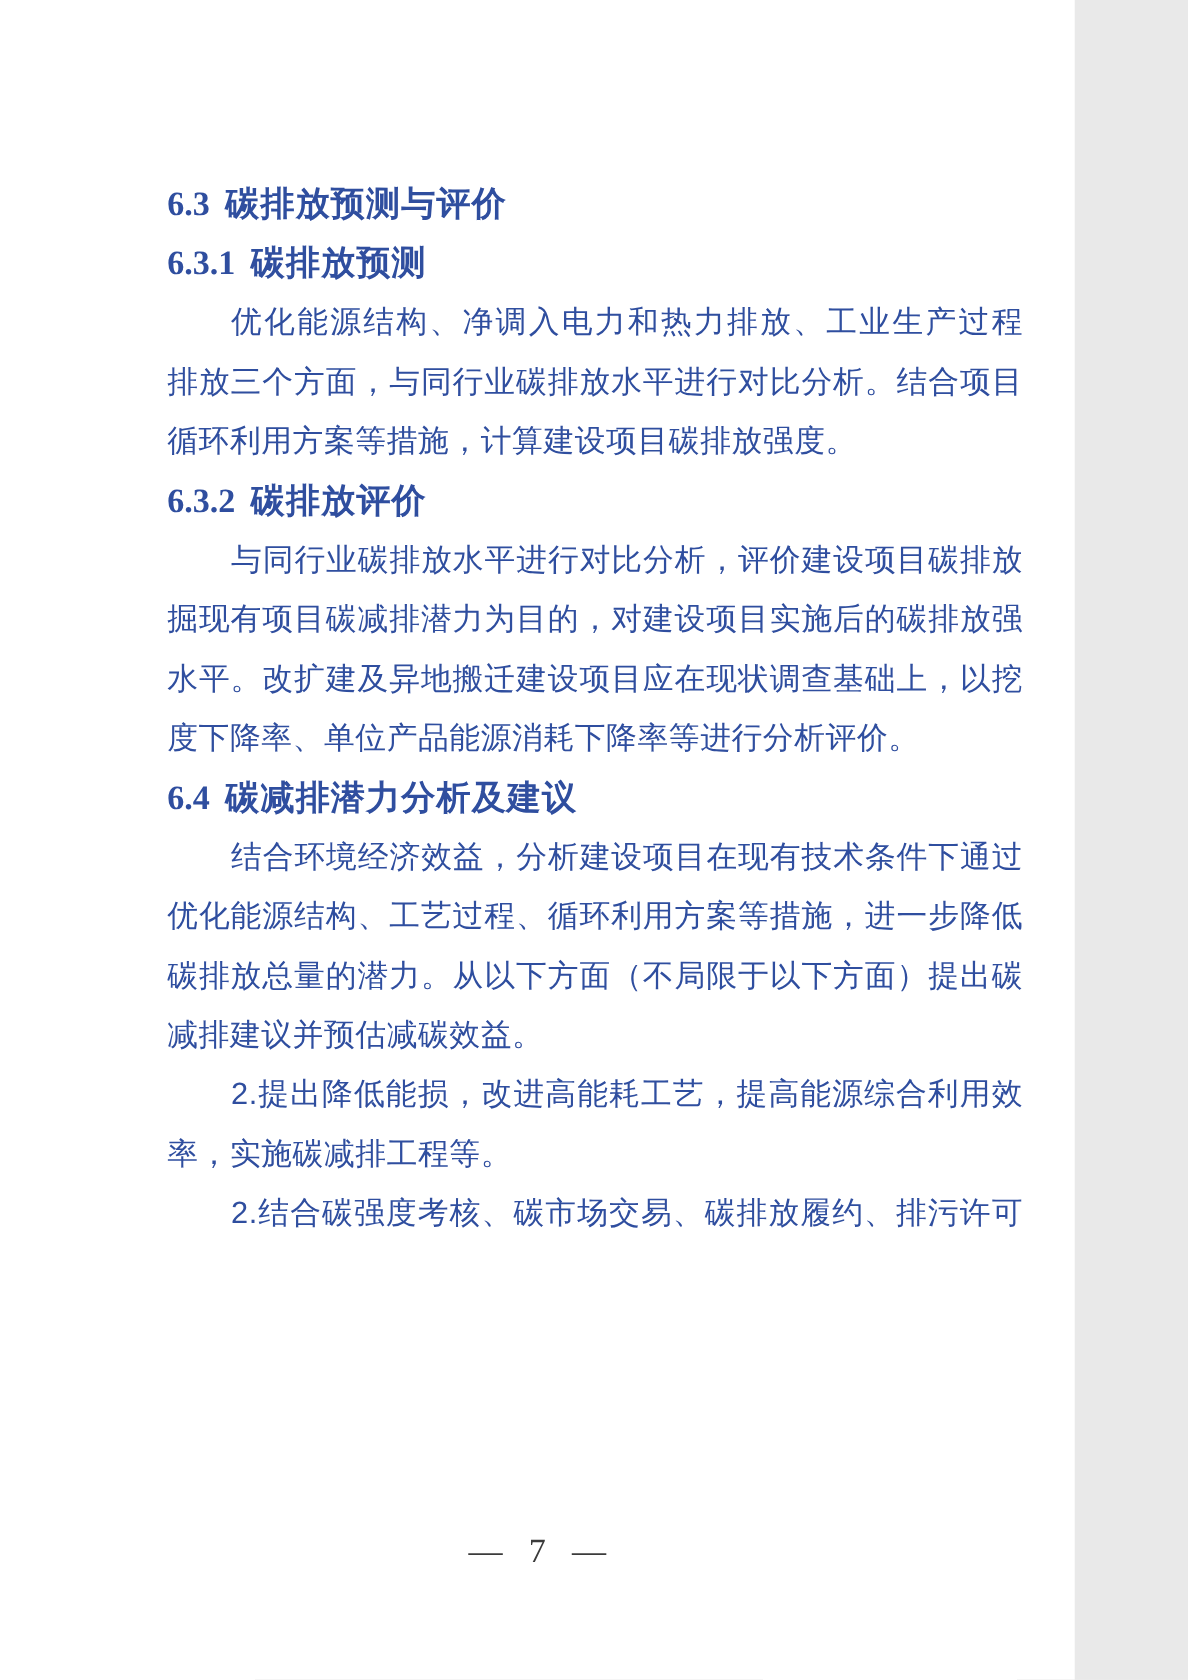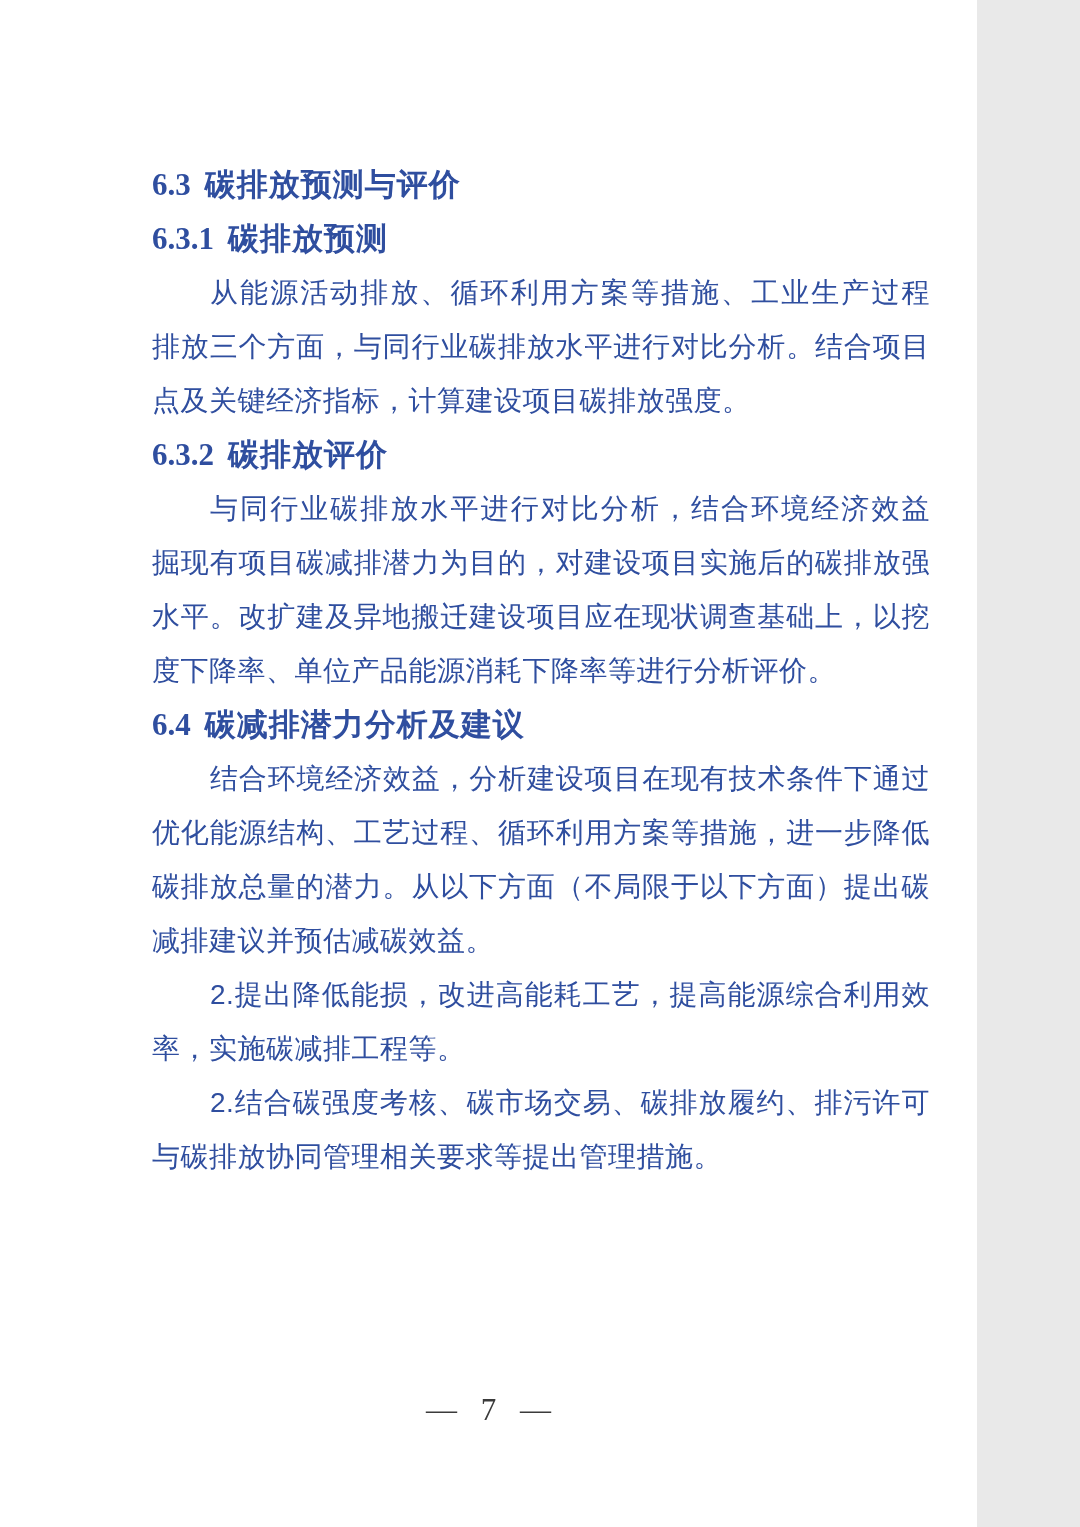--- a/index.html
+++ b/index.html
@@ -62,40 +62,39 @@
 </head>
 <body>
 
 <div class="page">
   <div class="content">
 
     <div class="line heading"><span class="num">6.3</span><span>碳排放预测与评价</span></div>
 
     <div class="line heading"><span class="num">6.3.1</span><span>碳排放预测</span></div>
 
-    <div class="line justify indent">从能源活动排放、循环利用方案等措施、工业生产过程</div>
+    <div class="line justify indent">优化能源结构、净调入电力和热力排放、工业生产过程</div>
     <div class="line justify">排放三个方面，与同行业碳排放水平进行对比分析。结合项目特</div>
-    <div class="line last">点及关键经济指标，计算建设项目碳排放强度。</div>
+    <div class="line last">循环利用方案等措施，计算建设项目碳排放强度。</div>
 
     <div class="line heading"><span class="num">6.3.2</span><span>碳排放评价</span></div>
 
-    <div class="line justify indent">与同行业碳排放水平进行对比分析，结合环境经济效益</div>
+    <div class="line justify indent">与同行业碳排放水平进行对比分析，评价建设项目碳排放</div>
     <div class="line justify">掘现有项目碳减排潜力为目的，对建设项目实施后的碳排放强</div>
     <div class="line justify">水平。改扩建及异地搬迁建设项目应在现状调查基础上，以挖</div>
     <div class="line last">度下降率、单位产品能源消耗下降率等进行分析评价。</div>
 
     <div class="line heading"><span class="num">6.4</span><span>碳减排潜力分析及建议</span></div>
 
     <div class="line justify indent">结合环境经济效益，分析建设项目在现有技术条件下通过</div>
     <div class="line justify">优化能源结构、工艺过程、循环利用方案等措施，进一步降低</div>
     <div class="line justify">碳排放总量的潜力。从以下方面（不局限于以下方面）提出碳</div>
     <div class="line last">减排建议并预估减碳效益。</div>
 
     <div class="line justify indent">2.提出降低能损，改进高能耗工艺，提高能源综合利用效</div>
     <div class="line last">率，实施碳减排工程等。</div>
 
     <div class="line justify indent">2.结合碳强度考核、碳市场交易、碳排放履约、排污许可</div>
-    <div class="line last">与碳排放协同管理相关要求等提出管理措施。</div>
 
   </div>
 
   <div class="footer">— 7 —</div>
 </div>
 
 </body></html>

